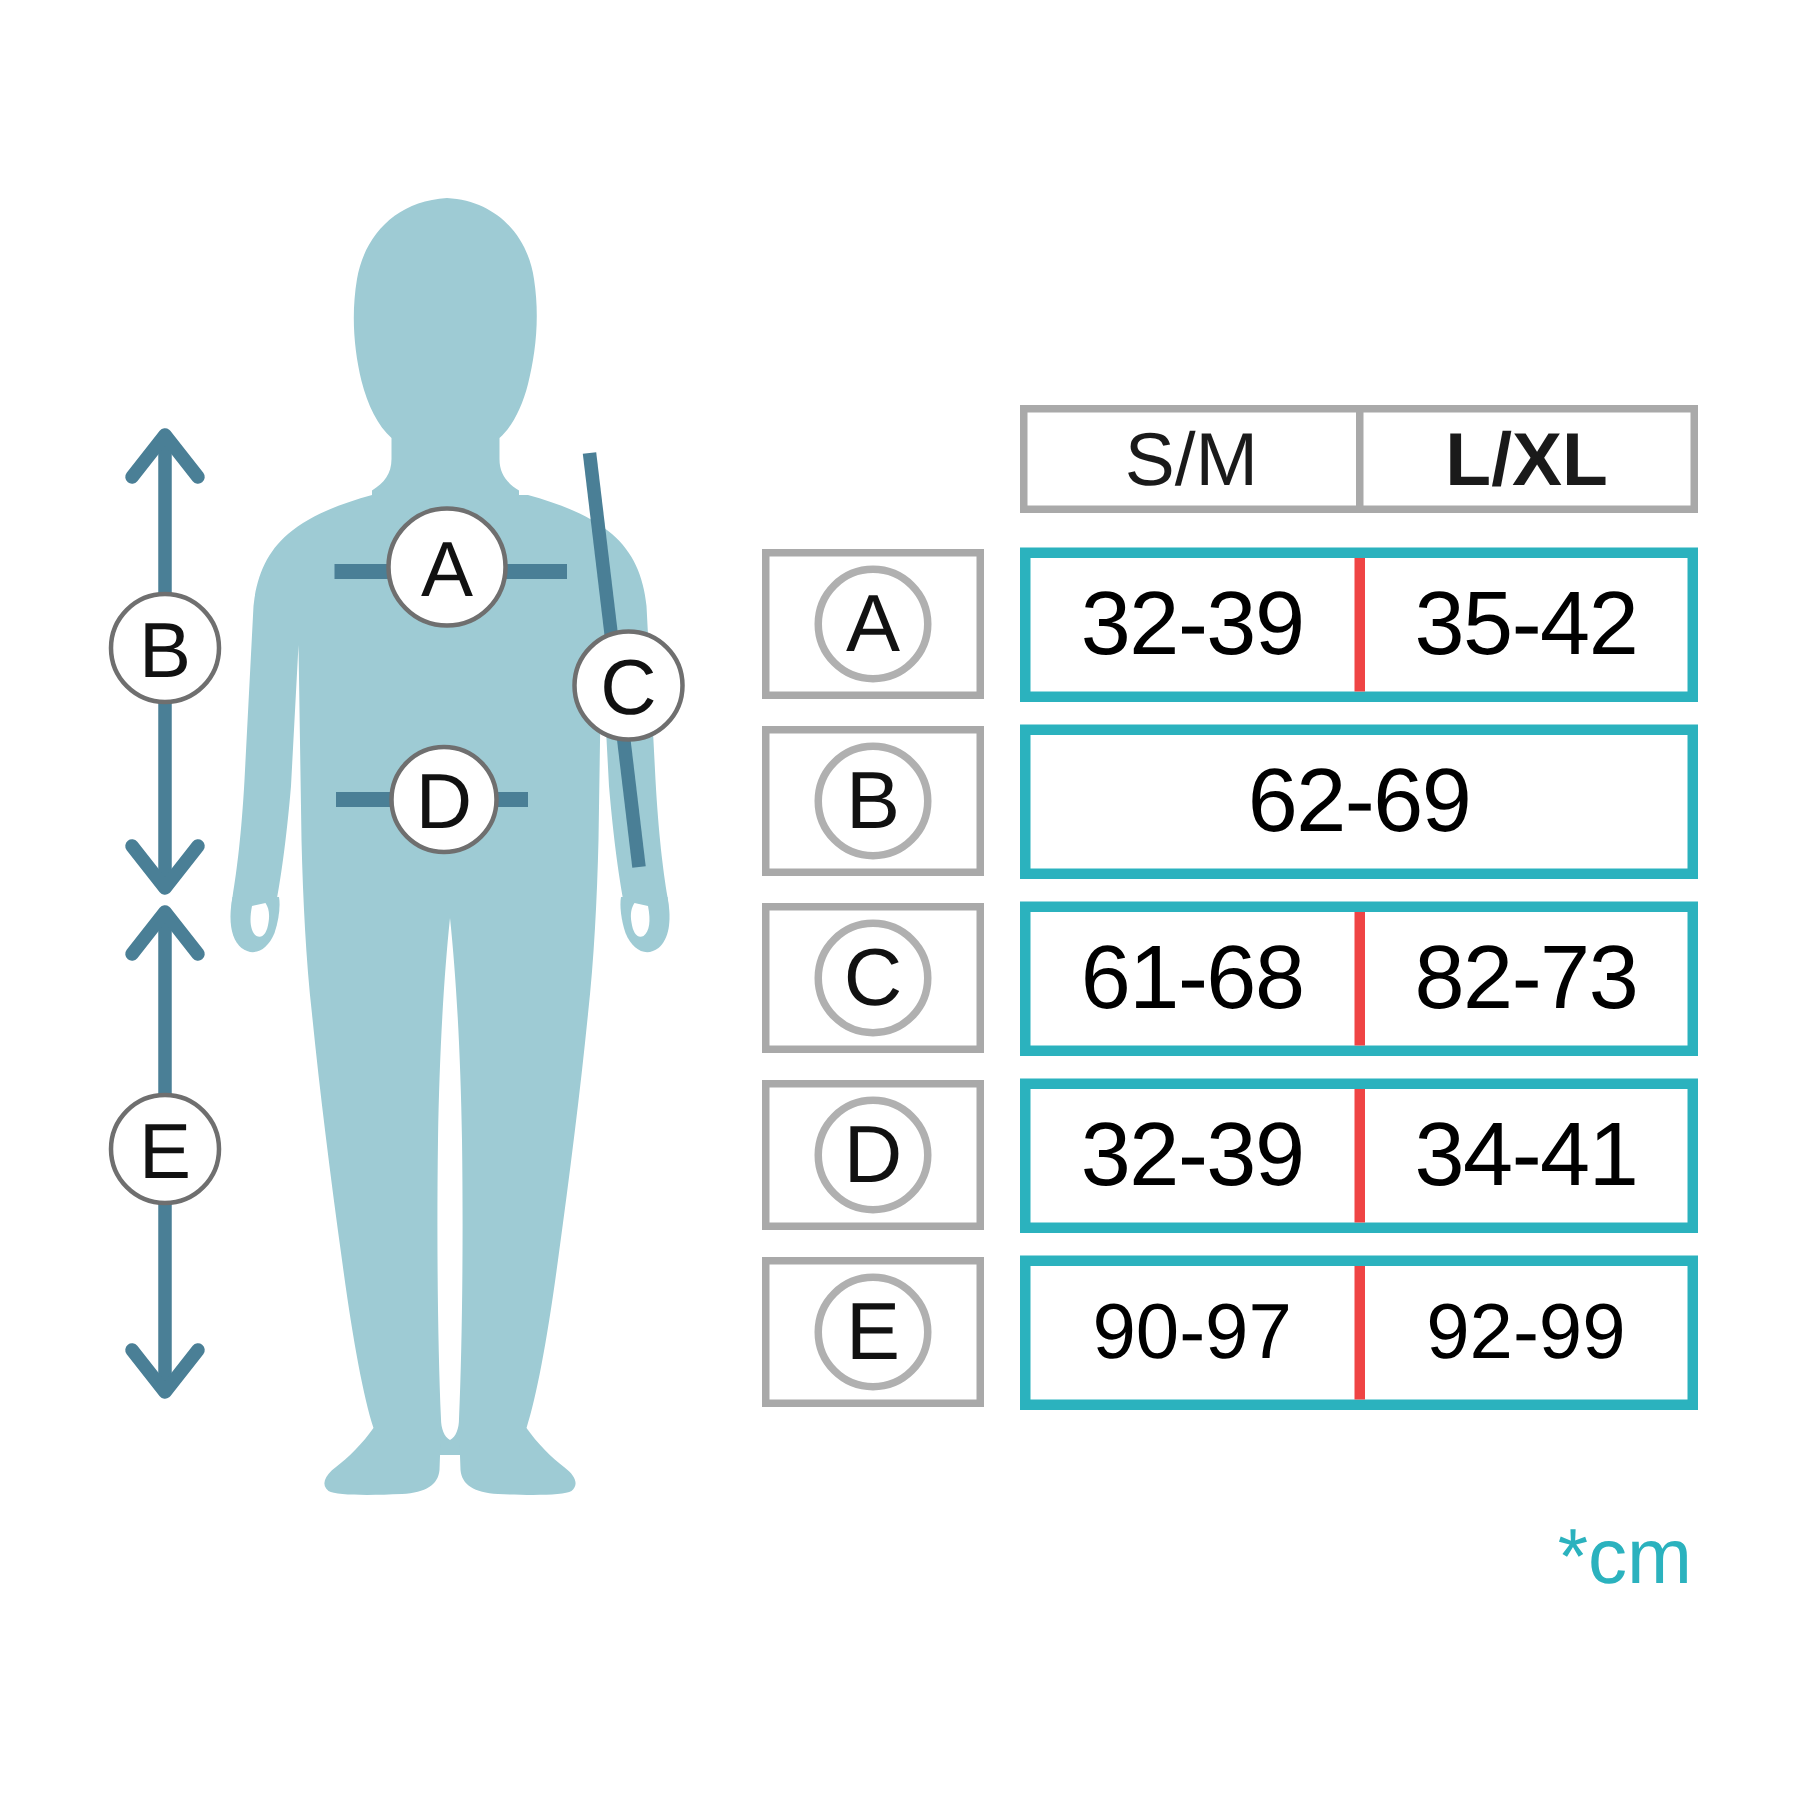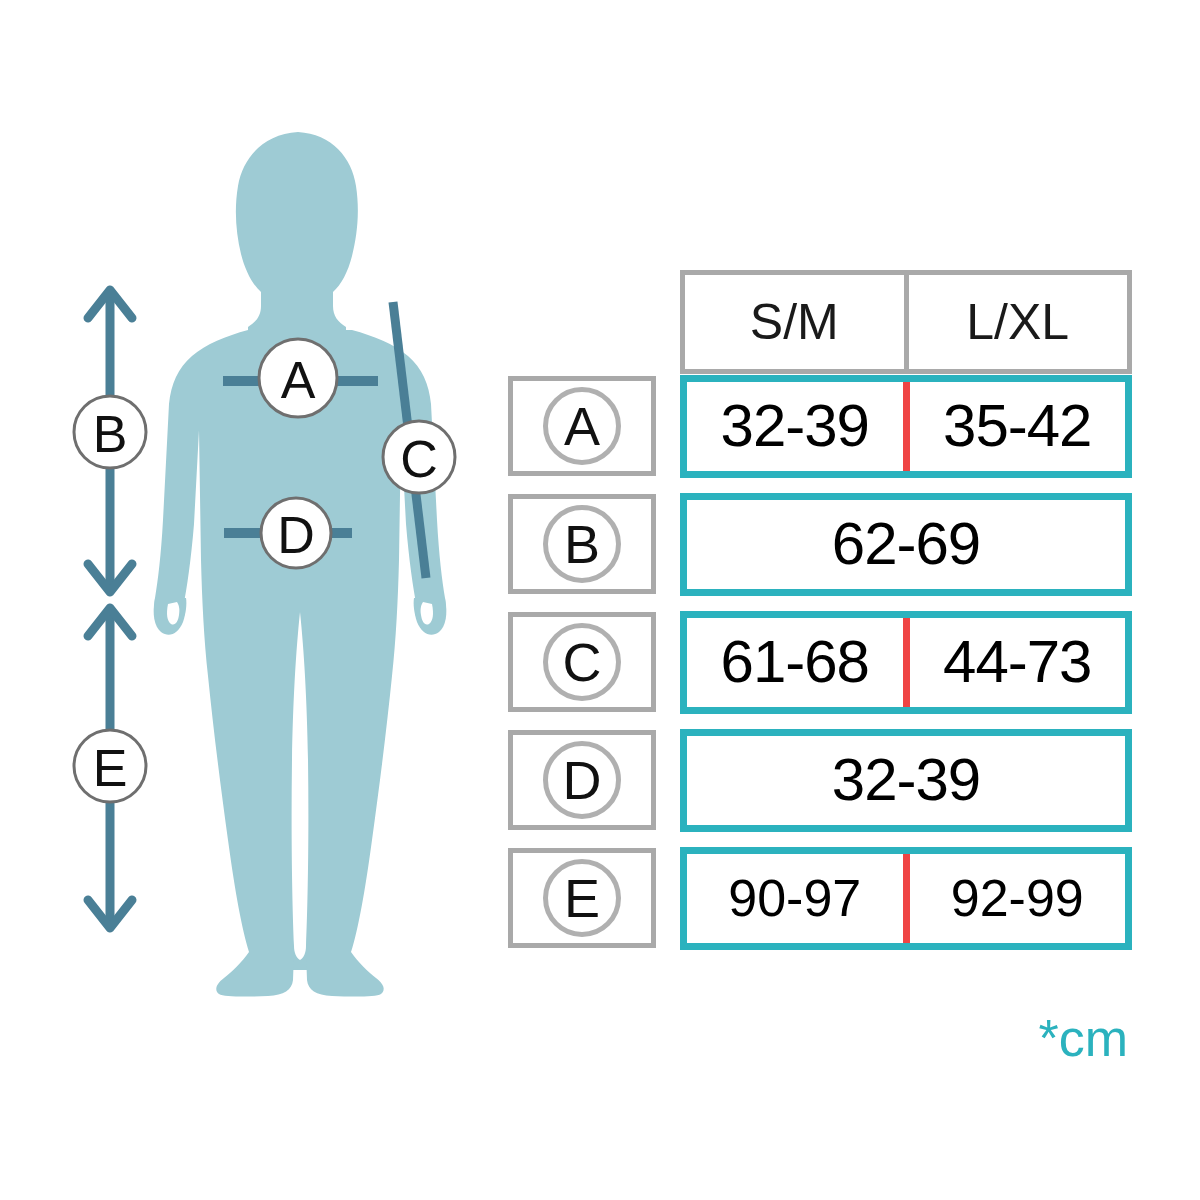--- a/index.html
+++ b/index.html
@@ -118,32 +118,33 @@
   
   .value-cell.small span {
     font-size: 52px;
     letter-spacing: 0;
   }
 
   
   #header-row {
     display: flex;
     margin-left: 172px;
-    height: 104px;
+    height: 72px;
+    margin-bottom: 22px;
   }
   .header-cell {
     flex: 1 1 0;
     border: 5px solid #a9a9a9;
     box-sizing: border-box;
     display: flex;
     align-items: center;
     justify-content: center;
     background: #ffffff;
   }
-  .header-cell + .header-cell { margin-left: -5px; }
+  .header-cell + .header-cell { margin-left: -5px; font-weight: bold; }
   .header-cell span {
     font-size: 50px;
     color: #1a1a1a;
     line-height: 1;
     font-family: "Liberation Sans", sans-serif;
   }
 
   
   #unit-note {
     position: absolute;
@@ -341,34 +342,37 @@
       <div class="label-cell">
         <div class="label-ring">
           <span>C</span>
         </div>
       </div>
       <div class="value-group">
         <div class="value-cell">
           <span>61-68</span>
         </div>
         <div class="value-cell">
-          <span>44-73</span>
+          <span>82-73</span>
         </div>
       </div>
     </div>
 
     <div class="table-row">
       <div class="label-cell">
         <div class="label-ring">
           <span>D</span>
         </div>
       </div>
       <div class="value-group">
         <div class="value-cell">
           <span>32-39</span>
+        </div>
+        <div class="value-cell">
+          <span>34-41</span>
         </div>
       </div>
     </div>
 
     <div class="table-row">
       <div class="label-cell">
         <div class="label-ring">
           <span>E</span>
         </div>
       </div>

